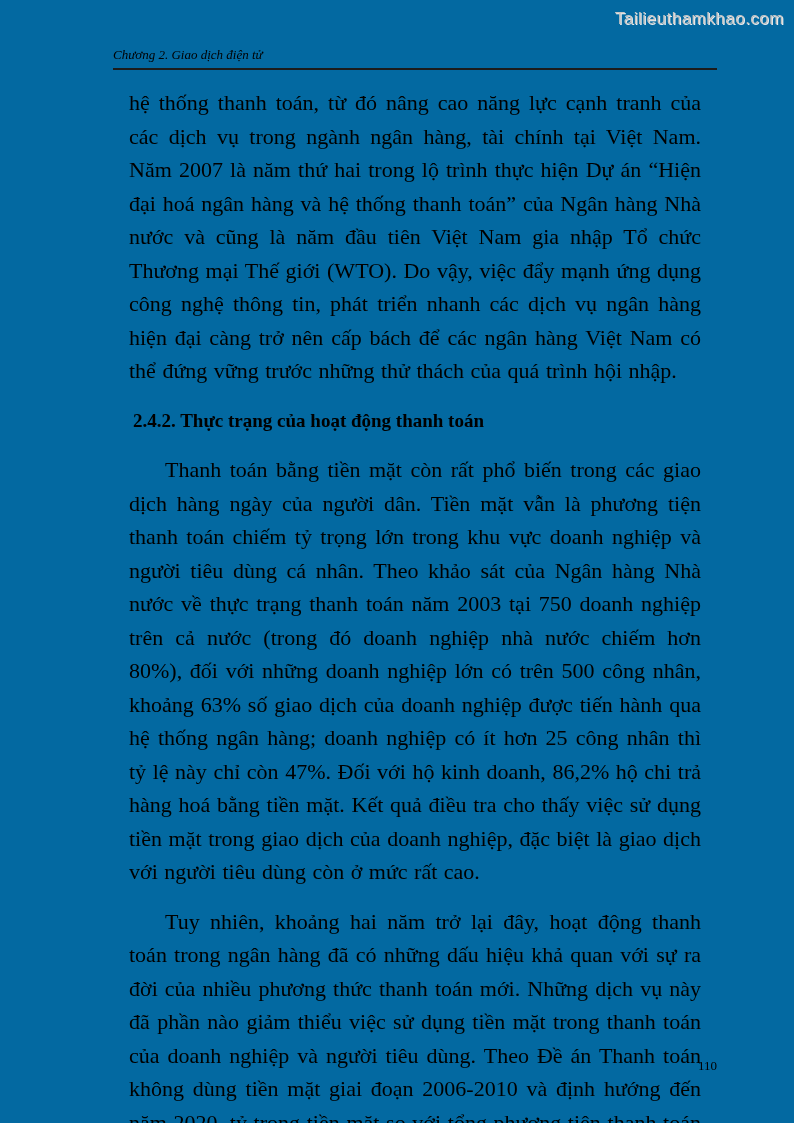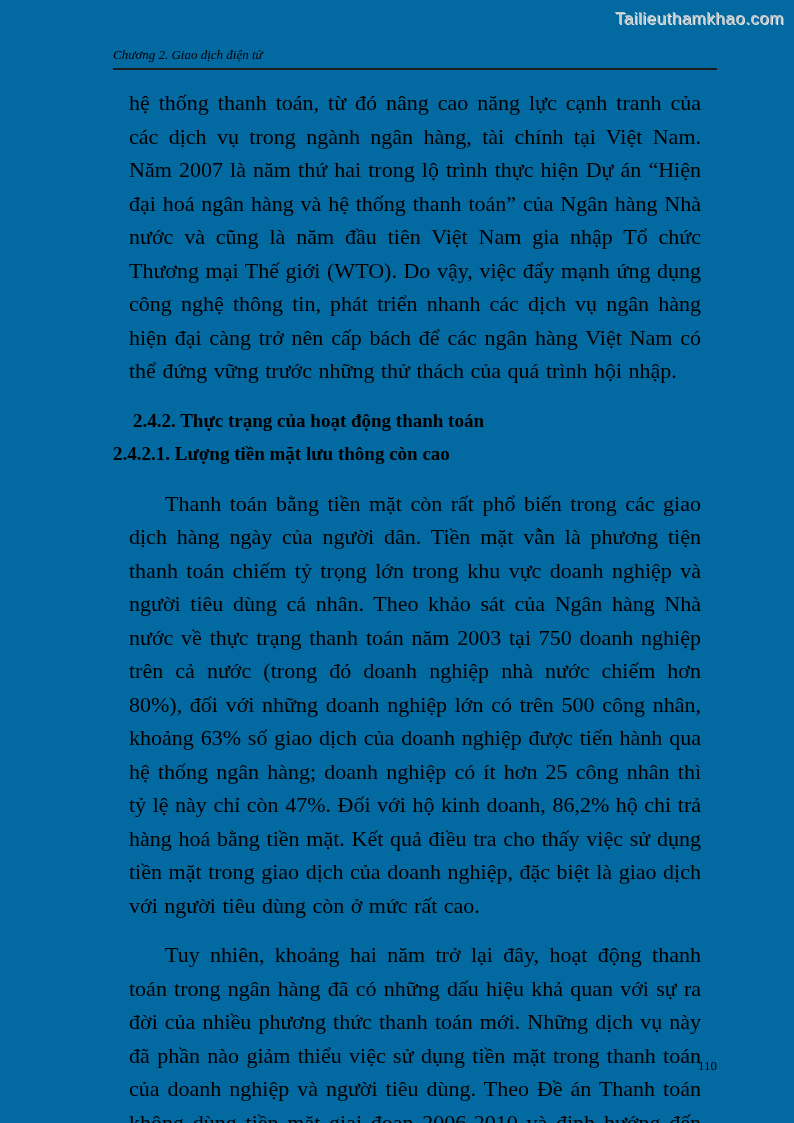--- a/index.html
+++ b/index.html
@@ -82,21 +82,20 @@
   <div class="content">
 
     <div class="running-head">Chương 2. Giao dịch điện tử</div>
 
     <div class="body-text">
 
       <p class="para">hệ thống thanh toán, từ đó nâng cao năng lực cạnh tranh của các dịch vụ trong ngành ngân hàng, tài chính tại Việt Nam. Năm 2007 là năm thứ hai trong lộ trình thực hiện Dự án “Hiện đại hoá ngân hàng và hệ thống thanh toán” của Ngân hàng Nhà nước và cũng là năm đầu tiên Việt Nam gia nhập Tổ chức Thương mại Thế giới (WTO). Do vậy, việc đẩy mạnh ứng dụng công nghệ thông tin, phát triển nhanh các dịch vụ ngân hàng hiện đại càng trở nên cấp bách để các ngân hàng Việt Nam có thể đứng vững trước những thử thách của quá trình hội nhập.</p>
 
       <p class="heading first">2.4.2. Thực trạng của hoạt động thanh toán</p>
 
-      <p class="heading">2.4.2.1. Lượng tiền mặt lưu thông còn cao</p>
 
       <p class="para indent">Thanh toán bằng tiền mặt còn rất phổ biến trong các giao dịch hàng ngày của người dân. Tiền mặt vẫn là phương tiện thanh toán chiếm tỷ trọng lớn trong khu vực doanh nghiệp và người tiêu dùng cá nhân. Theo khảo sát của Ngân hàng Nhà nước về thực trạng thanh toán năm 2003 tại 750 doanh nghiệp trên cả nước (trong đó doanh nghiệp nhà nước chiếm hơn 80%), đối với những doanh nghiệp lớn có trên 500 công nhân, khoảng 63% số giao dịch của doanh nghiệp được tiến hành qua hệ thống ngân hàng; doanh nghiệp có ít hơn 25 công nhân thì tỷ lệ này chỉ còn 47%. Đối với hộ kinh doanh, 86,2% hộ chi trả hàng hoá bằng tiền mặt. Kết quả điều tra cho thấy việc sử dụng tiền mặt trong giao dịch của doanh nghiệp, đặc biệt là giao dịch với người tiêu dùng còn ở mức rất cao.</p>
 
       <p class="para indent">Tuy nhiên, khoảng hai năm trở lại đây, hoạt động thanh toán trong ngân hàng đã có những dấu hiệu khả quan với sự ra đời của nhiều phương thức thanh toán mới. Những dịch vụ này đã phần nào giảm thiểu việc sử dụng tiền mặt trong thanh toán của doanh nghiệp và người tiêu dùng. Theo Đề án Thanh toán không dùng tiền mặt giai đoạn 2006-2010 và định hướng đến năm 2020, tỷ trọng tiền mặt so với tổng phương tiện thanh toán có xu hướng giảm dần. Năm 1997 tỷ trọng này là 32,2%, nhưng đến năm 2001, con số này giảm xuống còn 23,7%, năm 2004 là 20,3%, năm 2005 là 19% và đến đầu tháng 3 năm 2006 còn 18,5%.</p>
 
     </div>
   </div>
 
   <div class="page-number">110</div>
 

